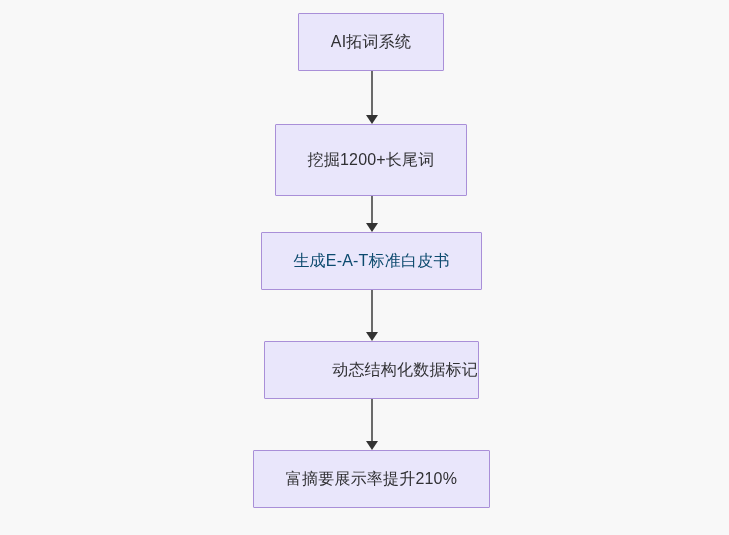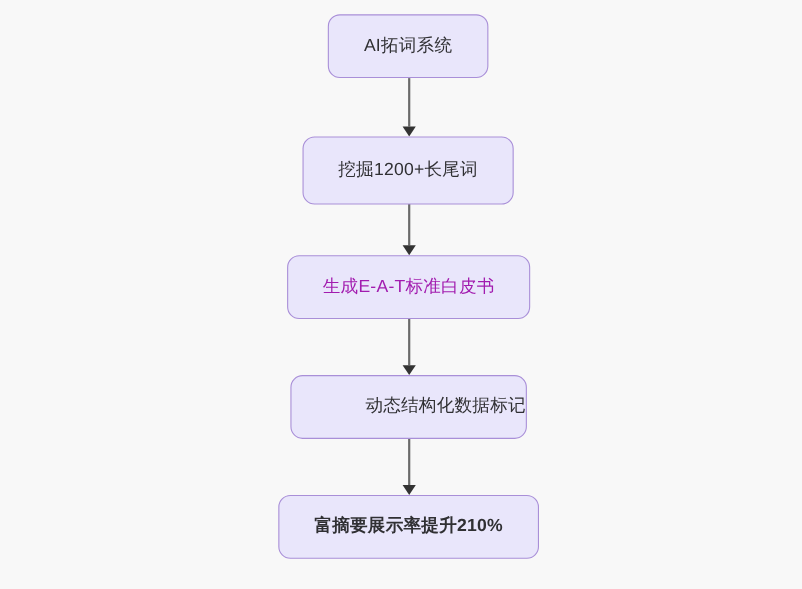--- a/index.html
+++ b/index.html
@@ -21,21 +21,21 @@
     background: #f8f8f8;
   }
   .node {
     position: absolute;
     box-sizing: border-box;
     display: flex;
     align-items: center;
     justify-content: center;
     background: #e9e6fb;
     border: 1px solid #a98fd8;
-    border-radius: 11px;
+    border-radius: 1px;
     z-index: 2;
   }
   .node-label {
     font-size: 16px;
     line-height: 1.2;
     color: #303033;
     letter-spacing: 0.2px;
     white-space: nowrap;
     text-align: center;
   }
@@ -85,29 +85,29 @@
 
   <div class="edge" style="left: 366px; top: 399px; width: 12px; height: 51px;">
     <div class="edge-line" style="height: 42px; background: rgb(106, 106, 106);"></div>
     <div class="edge-arrow" style="border-top-color: rgb(51, 51, 51);"></div>
   </div>
 
   <div class="node" style="left: 298px; top: 13px; width: 146px; height: 58px; background: rgb(233, 230, 251); border-color: rgb(169, 143, 216);">
     <span class="node-label" style="color: rgb(48, 48, 51);">AI拓词系统</span>
   </div>
 
-  <div class="node" style="left: 275px; top: 124px; width: 192px; height: 62px; background: rgb(233, 230, 251); border-color: rgb(169, 143, 216);">
+  <div class="node" style="left: 275px; top: 124px; width: 192px; height: 72px; background: rgb(233, 230, 251); border-color: rgb(169, 143, 216);">
     <span class="node-label" style="color: rgb(48, 48, 51);">挖掘1200+长尾词</span>
   </div>
 
   <div class="node" style="left: 261px; top: 232px; width: 221px; height: 58px; background: rgb(233, 230, 251); border-color: rgb(169, 143, 216);">
-    <span class="node-label" style="color: #a21caf;">生成E-A-T标准白皮书</span>
+    <span class="node-label" style="color: #0c4a6e;">生成E-A-T标准白皮书</span>
   </div>
 
   <div class="node" style="left: 264px; top: 341px; width: 215px; height: 58px; background: rgb(233, 230, 251); border-color: rgb(169, 143, 216); justify-content: flex-end;">
     <span class="node-label" style="color: rgb(48, 48, 51);">动态结构化数据标记</span>
   </div>
 
   <div class="node" style="left: 253px; top: 450px; width: 237px; height: 58px; background: rgb(233, 230, 251); border-color: rgb(169, 143, 216);">
-    <span class="node-label" style="color: rgb(48, 48, 51); font-weight: bold;">富摘要展示率提升210%</span>
+    <span class="node-label" style="color: rgb(48, 48, 51);">富摘要展示率提升210%</span>
   </div>
 
 </div>
 
 </body></html>

